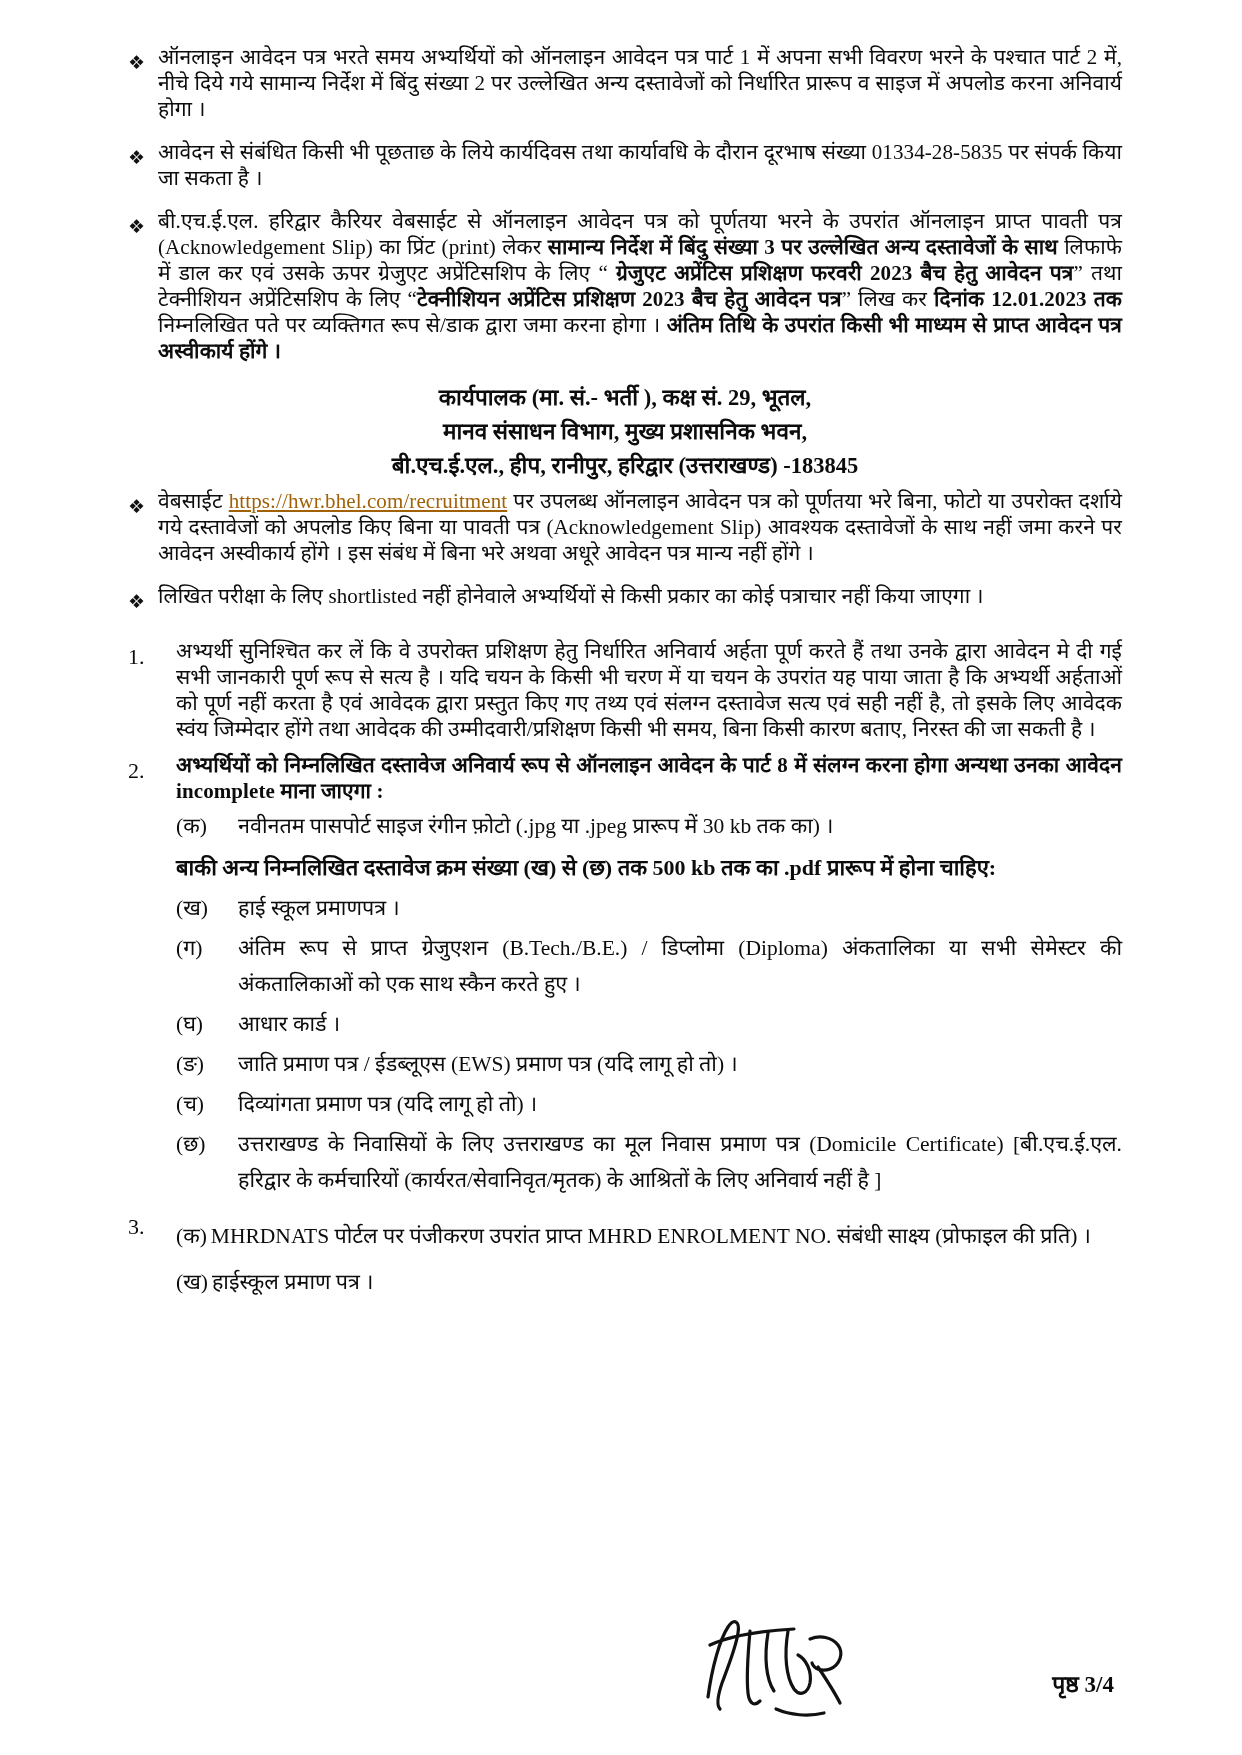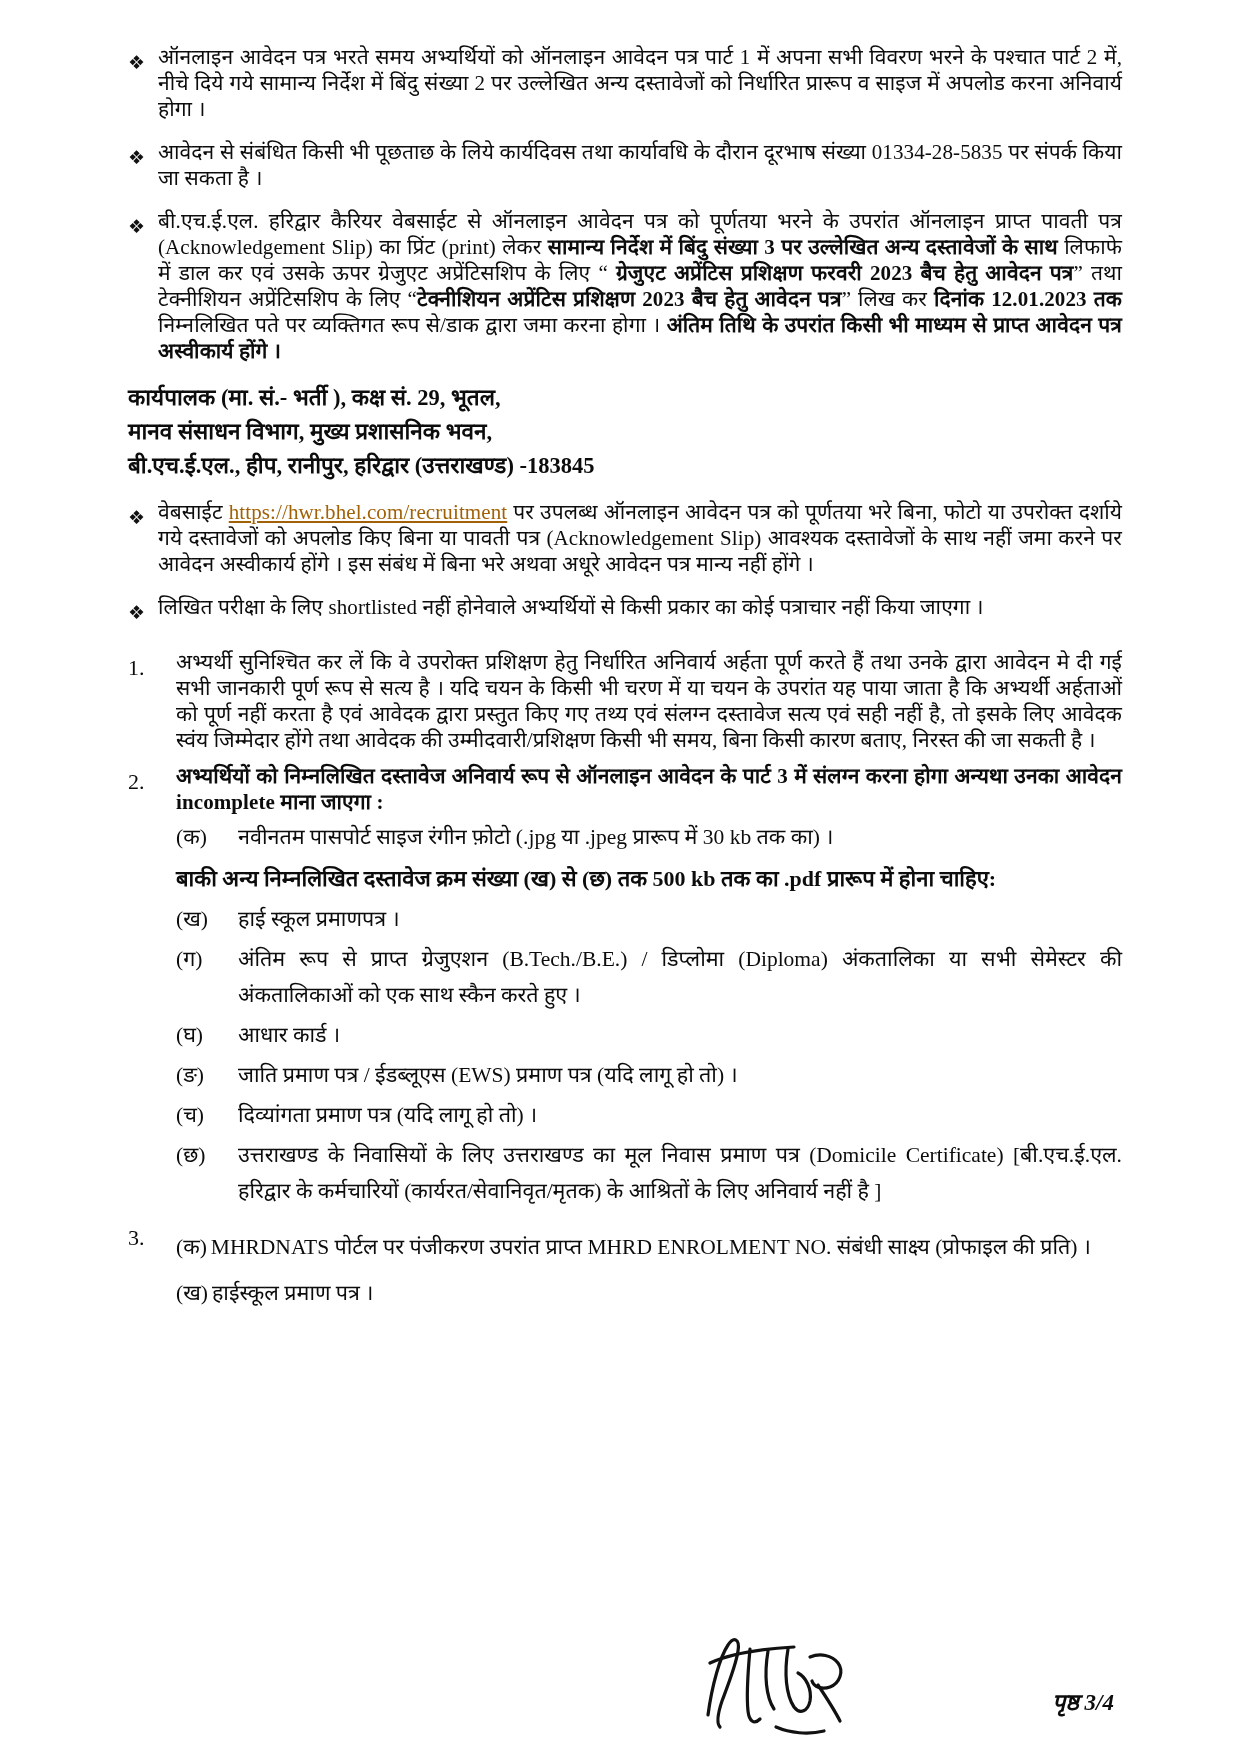--- a/index.html
+++ b/index.html
@@ -39,24 +39,25 @@
     flex:0 0 30px;
     font-size:19px;
     line-height:37.5px;
     text-align:left;
     color:#111;
   }
   .bullet .body{flex:1 1 auto;}
 
   
   .addr{
+    text-align:center;
     font-weight:bold;
     font-size:22.5px;
     line-height:34px;
-    margin:2px 0 16px 0;
+    margin:2px 0 5px 0;
   }
 
   
   .sec-head{
     font-size:24px;
     font-weight:bold;
     text-decoration:underline;
     text-underline-offset:3px;
     margin:16px 0 10px 0;
     display:inline-block;
@@ -98,23 +99,22 @@
     font-size:22px;
     line-height:36px;
     margin:6px 0 0 0;
   }
 
   a.url{color:#a16207;text-decoration:underline;text-underline-offset:2px;}
 
   
   .footer{
     position:absolute;
-    left:0;right:0;bottom:4px;
+    left:0;right:0;bottom:22px;
     height:120px;
-    font-style:italic;
   }
   .pageno{
     position:absolute;
     right:128px;bottom:34px;
     font-size:23px;
     font-weight:bold;
   }
   .sign{
     position:absolute;
     left:690px;bottom:8px;
@@ -171,21 +171,21 @@
 
 
   <div class="numitem">
     <span class="num">1.</span>
     <div class="body ln">अभ्यर्थी सुनिश्चित कर लें कि वे उपरोक्त प्रशिक्षण हेतु निर्धारित अनिवार्य अर्हता पूर्ण करते हैं तथा उनके द्वारा आवेदन मे दी गई सभी जानकारी पूर्ण रूप से सत्य है । यदि चयन के किसी भी चरण में या चयन के उपरांत यह पाया जाता है कि अभ्यर्थी अर्हताओं को पूर्ण नहीं करता है एवं आवेदक द्वारा प्रस्तुत किए गए तथ्य एवं संलग्न दस्तावेज सत्य एवं सही नहीं है, तो इसके लिए आवेदक स्वंय जिम्मेदार होंगे तथा आवेदक की उम्मीदवारी/प्रशिक्षण किसी भी समय, बिना किसी कारण बताए, निरस्त की जा सकती है ।</div>
   </div>
 
   <div class="numitem">
     <span class="num">2.</span>
     <div class="body">
-      <div class="ln b">अभ्यर्थियों को निम्नलिखित दस्तावेज अनिवार्य रूप से ऑनलाइन आवेदन के पार्ट 3 में संलग्न करना होगा अन्यथा उनका आवेदन incomplete माना जाएगा :</div>
+      <div class="ln b">अभ्यर्थियों को निम्नलिखित दस्तावेज अनिवार्य रूप से ऑनलाइन आवेदन के पार्ट 8 में संलग्न करना होगा अन्यथा उनका आवेदन incomplete माना जाएगा :</div>
 
       <div class="subitem tight">
         <span class="lbl wide">(क)</span>
         <span class="txt">नवीनतम पासपोर्ट साइज रंगीन फ़ोटो (.jpg या .jpeg प्रारूप में 30 kb तक का) ।</span>
       </div>
 
       <div class="sub-note">बाकी अन्य निम्नलिखित दस्तावेज क्रम संख्या (ख) से (छ) तक 500 kb तक का .pdf प्रारूप में होना चाहिए:</div>
 
       <div class="subitem tight">
         <span class="lbl wide">(ख)</span>

